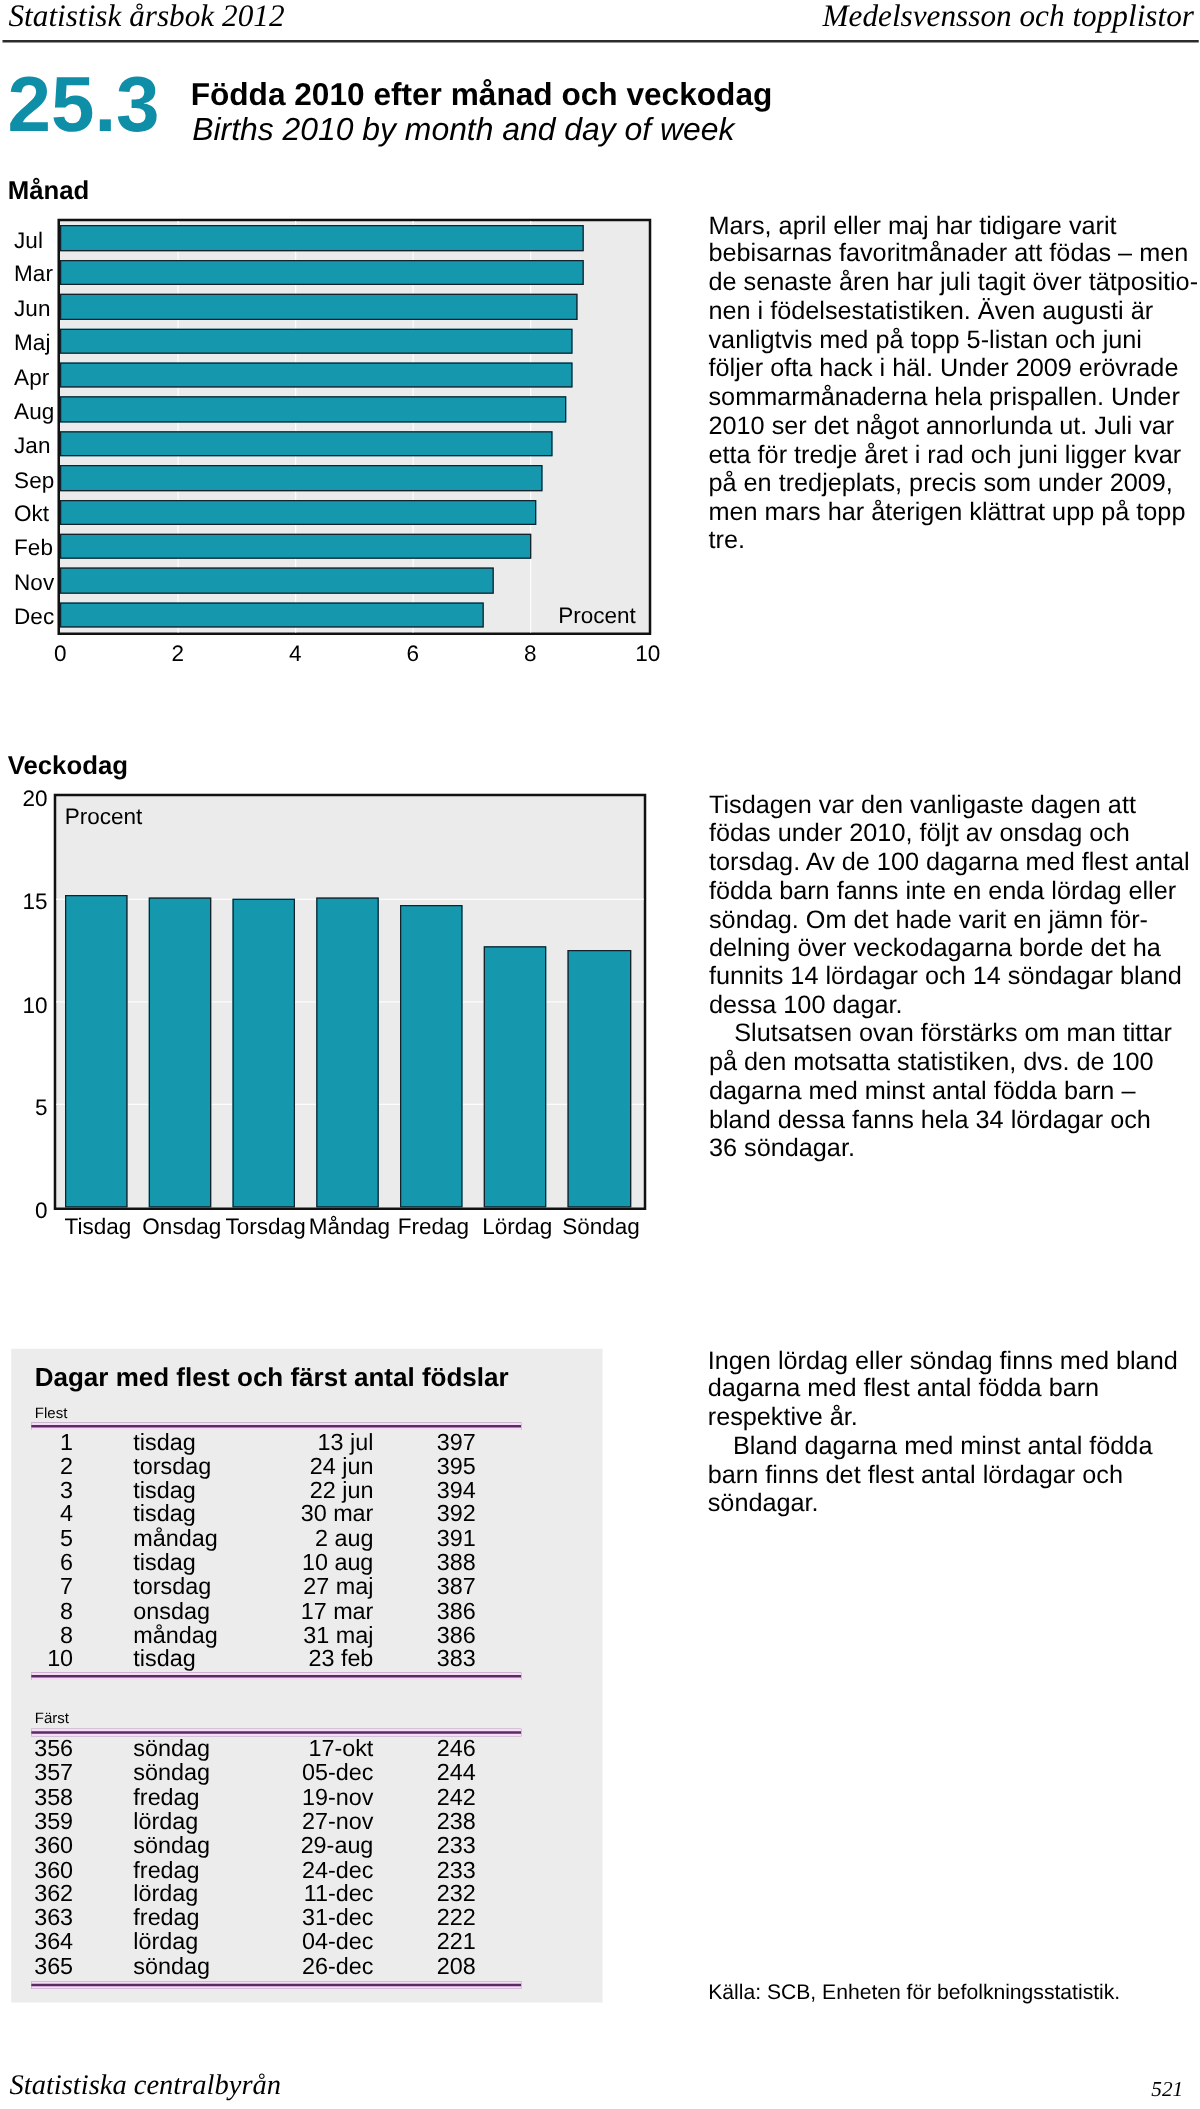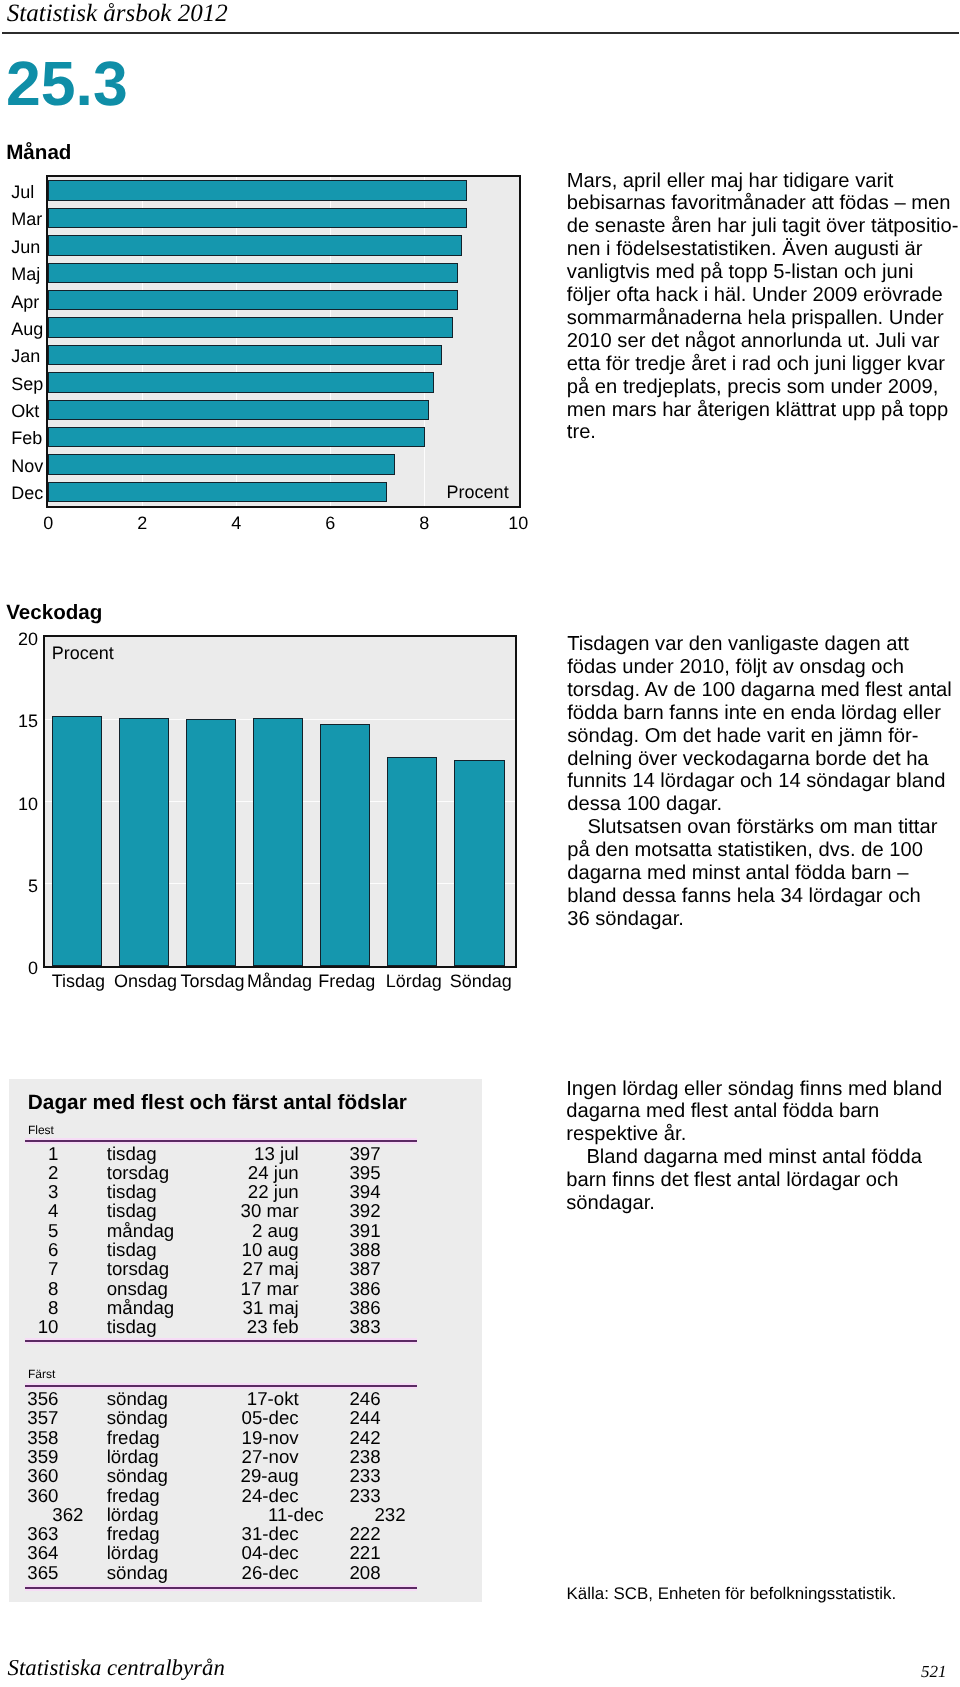--- a/index.html
+++ b/index.html
@@ -69,23 +69,26 @@
   .src{left:566.6px;top:1583.5px;font-size:16.9px;color:#000;line-height:19px;}
   .foot-left{left:7.6px;top:1655px;font-family:"Liberation Serif",serif;font-style:italic;font-size:22.8px;color:#000;line-height:26px;}
   .foot-right{left:921px;top:1657.5px;font-family:"Liberation Serif",serif;font-style:italic;font-size:17px;color:#000;line-height:28px;}
 </style>
 </head>
 <body>
 
 <div class="page" data-name="page">
 
   <div class="abs runhead-left" data-name="running-head-left">Statistisk årsbok 2012</div>
+  <div class="abs runhead-right" data-name="running-head-right">Medelsvensson och topplistor</div>
   <div class="abs runhead-rule" data-name="running-head-rule"></div>
 
   <div class="abs tbl-num" data-name="section-number">25.3</div>
+  <div class="abs tbl-sv" data-name="section-title-sv">Födda 2010 efter månad och veckodag</div>
+  <div class="abs tbl-en" data-name="section-title-en">Births 2010 by month and day of week</div>
 
   <div class="abs c1-title" data-name="chart-month-title">Månad</div>
   <div class="abs c1-frame" data-name="chart-month-plot">
     <div class="gridlines" data-name="chart-month-gridlines">
         <i data-name="gridline" style="left: 94.02px; top: 0px; width: 1px; height: 100%;"></i>
         <i data-name="gridline" style="left: 188.04px; top: 0px; width: 1px; height: 100%;"></i>
         <i data-name="gridline" style="left: 282.06px; top: 0px; width: 1px; height: 100%;"></i>
         <i data-name="gridline" style="left: 376.08px; top: 0px; width: 1px; height: 100%;"></i>
       </div>
     <div class="bars" data-name="chart-month-bars">
@@ -299,21 +302,21 @@
         <span class="tc-day" data-name="weekday-cell">söndag</span>
         <span class="tc-date" data-name="date-cell">29-aug</span>
         <span class="tc-count" data-name="count-cell">233</span>
       </div>
       <div class="trow" data-name="table-row" style="top: 96.5px;">
         <span class="tc-rank" data-name="rank-cell">360</span>
         <span class="tc-day" data-name="weekday-cell">fredag</span>
         <span class="tc-date" data-name="date-cell">24-dec</span>
         <span class="tc-count" data-name="count-cell">233</span>
       </div>
-      <div class="trow" data-name="table-row" style="top: 115.8px; padding-left: 25px;">
+      <div class="trow" data-name="table-row" style="top: 115.8px;">
         <span class="tc-rank" data-name="rank-cell">362</span>
         <span class="tc-day" data-name="weekday-cell">lördag</span>
         <span class="tc-date" data-name="date-cell">11-dec</span>
         <span class="tc-count" data-name="count-cell">232</span>
       </div>
       <div class="trow" data-name="table-row" style="top: 135.1px;">
         <span class="tc-rank" data-name="rank-cell">363</span>
         <span class="tc-day" data-name="weekday-cell">fredag</span>
         <span class="tc-date" data-name="date-cell">31-dec</span>
         <span class="tc-count" data-name="count-cell">222</span>

